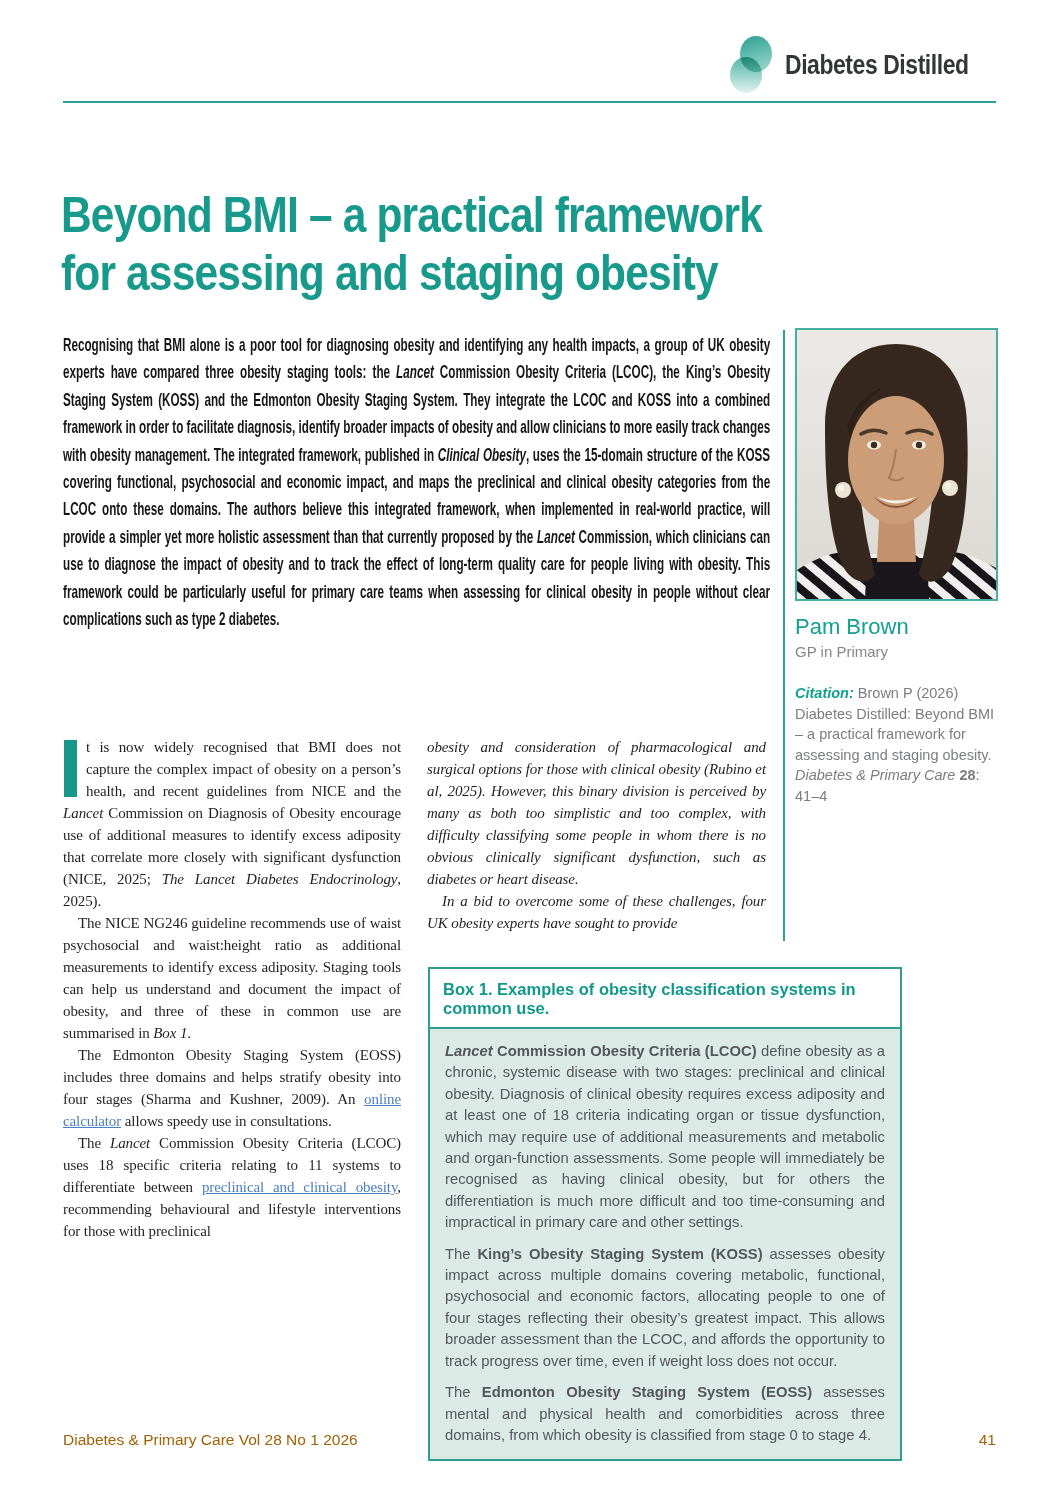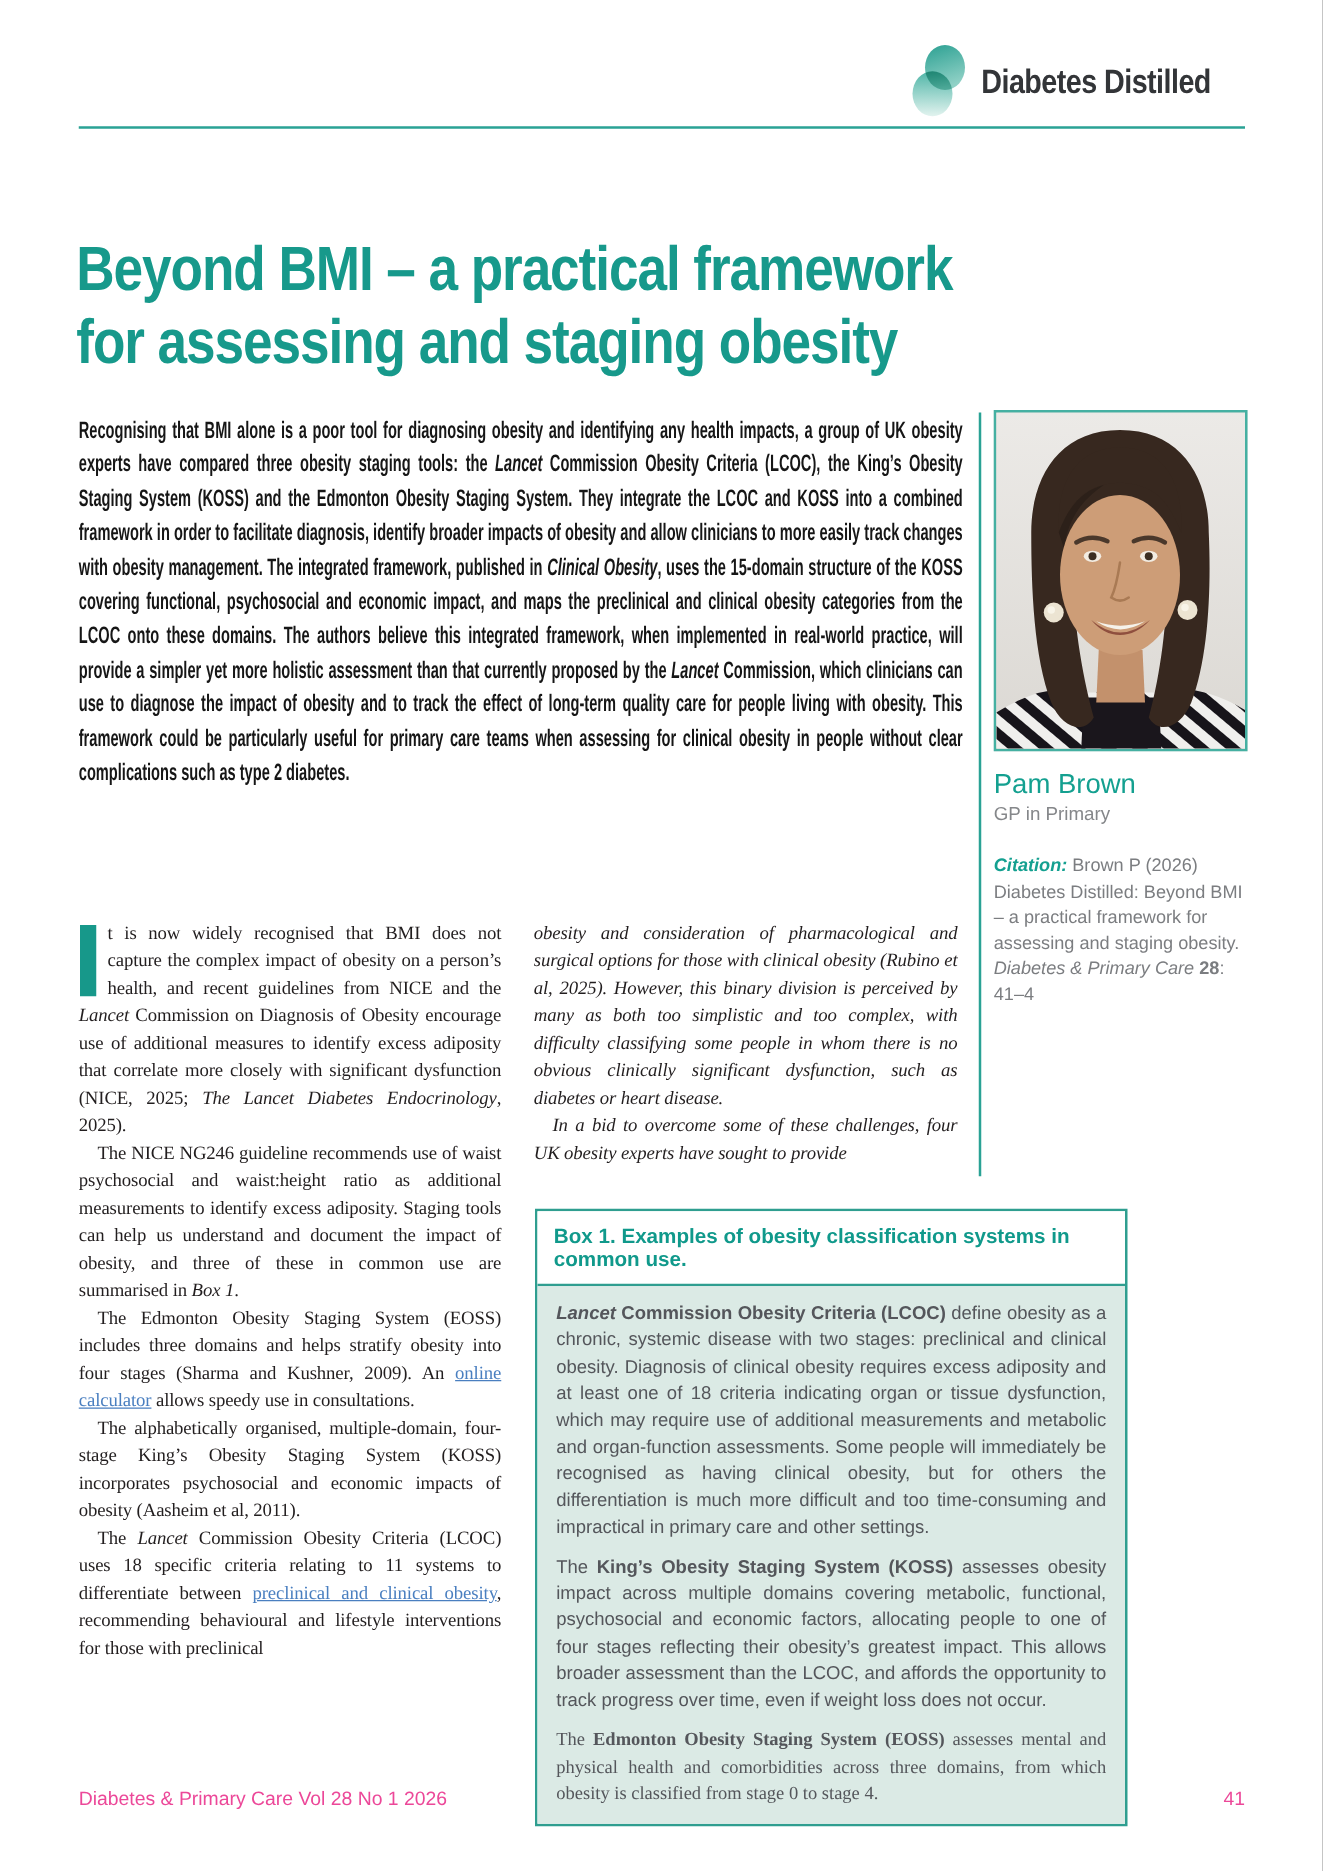--- a/index.html
+++ b/index.html
@@ -66,27 +66,27 @@
   .box { position:absolute; left:428px; top:967px; width:474px; box-sizing:border-box; border:2px solid #2f9e90; }
   .box-header {
     background:#ffffff; border-bottom:2px solid #2f9e90;
     padding:11px 13px 9px 13px; color:#10998b; font-weight:bold; font-size:16.5px;
   }
   .box-body { background:#dbeae5; padding:12px 15px 13px 15px; }
   .box-para {
     margin:0 0 10px 0; font-size:14.8px; line-height:21.4px;
     text-align:justify; color:#54565b;
   }
-  .box-para:last-child { margin-bottom:0;font-family:Liberation Serif, serif; }
+  .box-para:last-child { margin-bottom:0; }
 
   
   .footer {
     position:absolute; left:63px; top:1431px; width:933px;
     display:flex; justify-content:space-between;
-    color:#ec4899; font-size:15.5px;
+    color:#a16207; font-size:15.5px;
   }
 
   
   .seg-i { font-style:italic; }
   .seg-b { font-weight:bold; }
   .seg-bi { font-weight:bold; font-style:italic; }
   .seg-link { color:#4a7fc0; text-decoration:underline; cursor:pointer; }
   .seg-cite-label { color:#14a090; font-weight:bold;font-style:italic; }
 </style>
 </head>
@@ -170,21 +170,20 @@
     </figure>
     <div class="author-name">Pam Brown</div>
     <div class="author-role">GP in Primary</div>
     <p class="citation"><span class="seg-cite-label">Citation:</span><span> Brown P (2026) Diabetes Distilled: Beyond BMI – a practical framework for assessing and staging obesity. </span><span class="seg-i">Diabetes &amp; Primary Care</span><span> </span><span class="seg-b">28</span><span>: 41–4</span></p>
   </aside>
 
   <div class="col col-left">
     <p class="para"><span class="dropcap">I</span><span><span>t is now widely recognised that BMI does not capture the complex impact of obesity on a person’s health, and recent guidelines from NICE and the </span><span class="seg-i">Lancet</span><span> Commission on Diagnosis of Obesity encourage use of additional measures to identify excess adiposity that correlate more closely with significant dysfunction (NICE, 2025; </span><span class="seg-i">The Lancet Diabetes Endocrinology</span><span>, 2025).</span></span></p>
     <p class="para indent"><span>The NICE NG246 guideline recommends use of waist psychosocial and waist:height ratio as additional measurements to identify excess adiposity. Staging tools can help us understand and document the impact of obesity, and three of these in common use are summarised in </span><span class="seg-i">Box 1</span><span>.</span></p>
     <p class="para indent"><span>The Edmonton Obesity Staging System (EOSS) includes three domains and helps stratify obesity into four stages (Sharma and Kushner, 2009). An </span><span class="seg-link">online calculator</span><span> allows speedy use in consultations.</span></p>
-    <p class="para indent"><span>The alphabetically organised, multiple-domain, four-stage King’s Obesity Staging System (KOSS) incorporates psychosocial and economic impacts of obesity (Aasheim et al, 2011).</span></p>
     <p class="para indent"><span>The </span><span class="seg-i">Lancet</span><span> Commission Obesity Criteria (LCOC) uses 18 specific criteria relating to 11 systems to differentiate between </span><span class="seg-link">preclinical and clinical obesity</span><span>, recommending behavioural and lifestyle interventions for those with preclinical</span></p>
   </div>
 
   <div class="col col-right">
     <p class="para"><span>obesity and consideration of pharmacological and surgical options for those with clinical obesity (Rubino et al, 2025). However, this binary division is perceived by many as both too simplistic and too complex, with difficulty classifying some people in whom there is no obvious clinically significant dysfunction, such as diabetes or heart disease.</span></p>
     <p class="para indent"><span>In a bid to overcome some of these challenges, four UK obesity experts have sought to provide</span></p>
   </div>
 
   <section class="box">
     <div class="box-header">Box 1. Examples of obesity classification systems in common use.</div>

